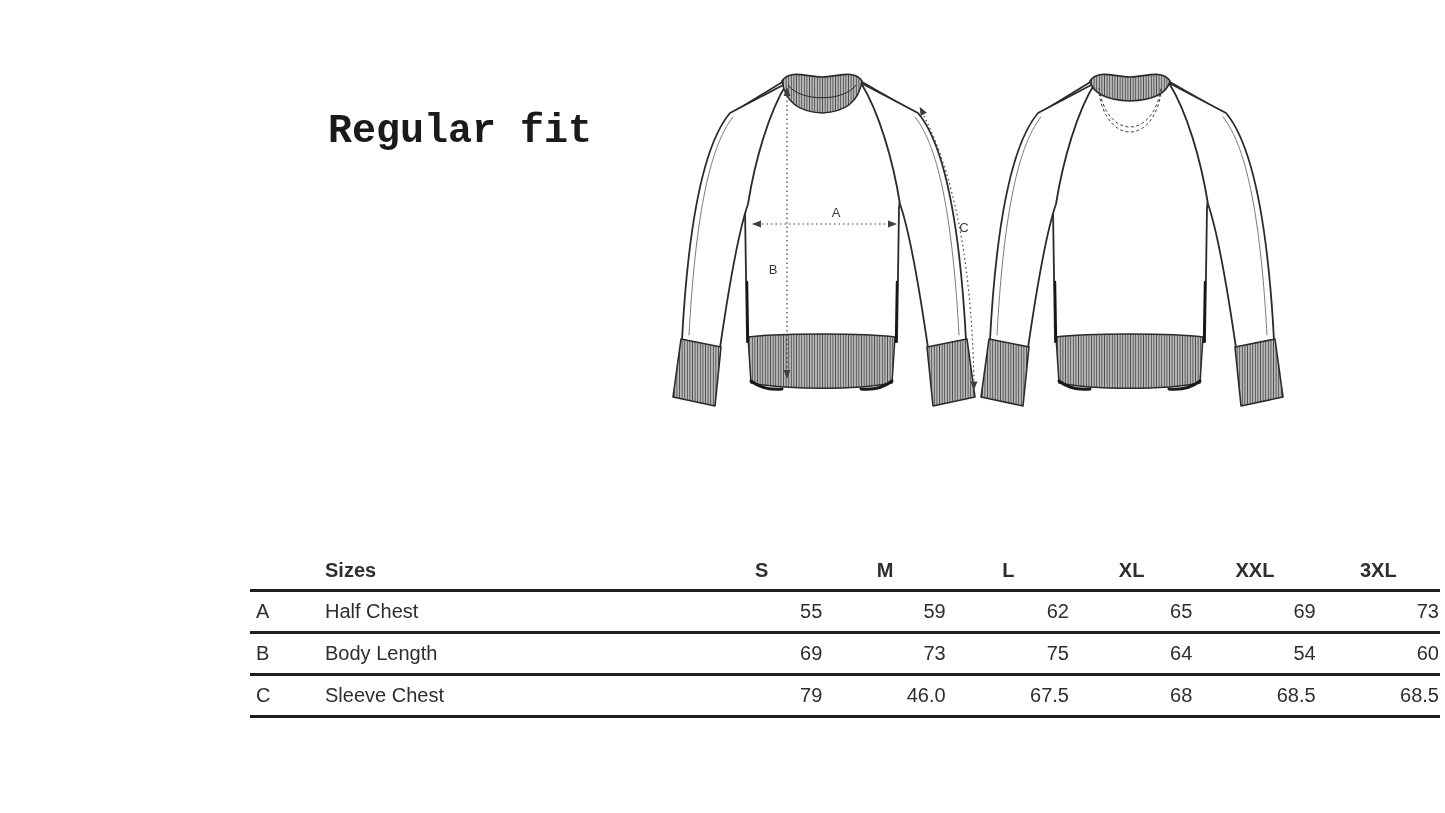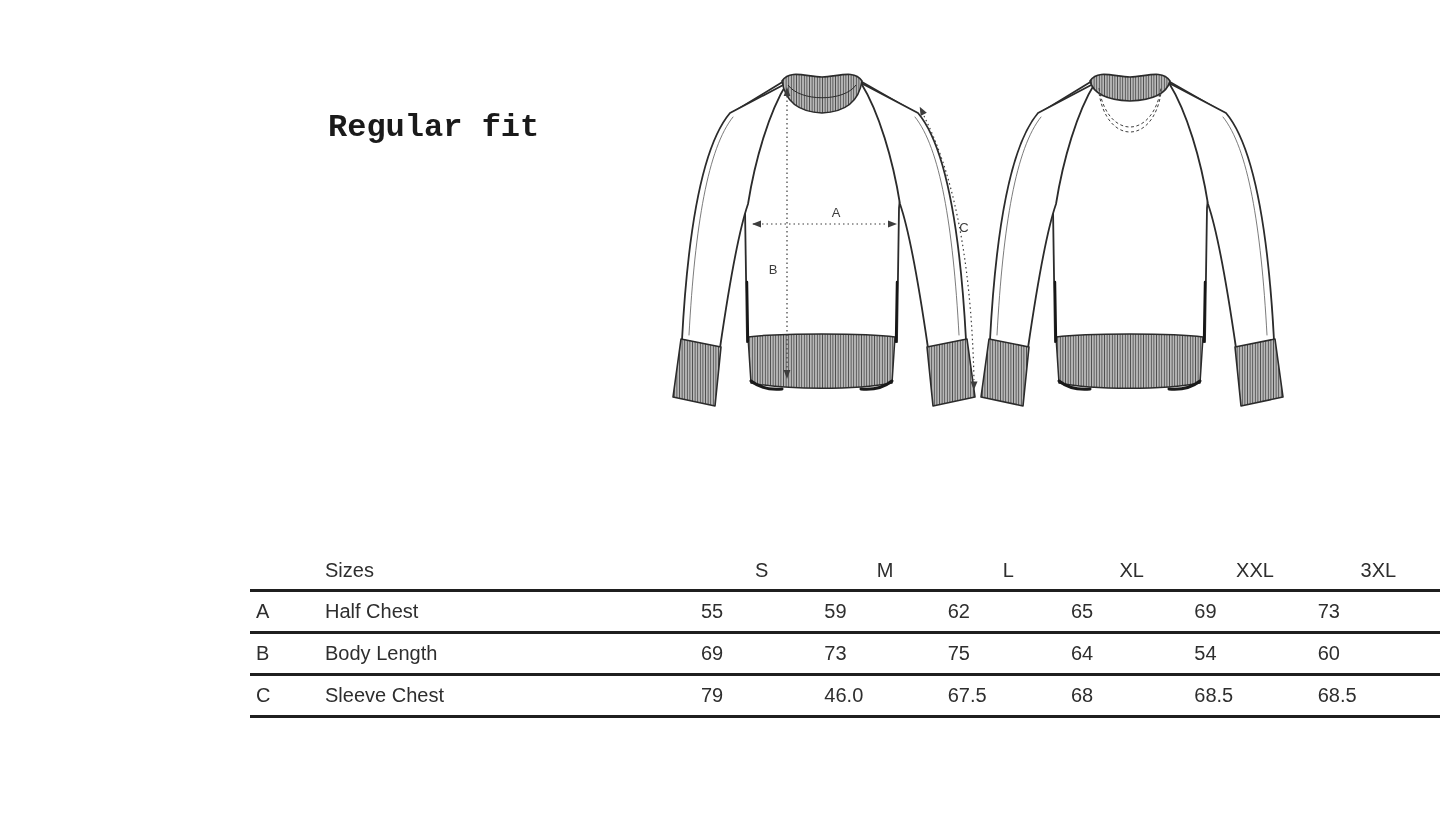--- a/index.html
+++ b/index.html
@@ -3,34 +3,34 @@
 <meta charset="utf-8">
 <style>
   html, body { margin:0; padding:0; background:#ffffff; }
   .canvas {
     position:relative; width:1445px; height:813px; background:#ffffff;
     overflow:hidden; font-family:"Liberation Sans", sans-serif; color:#2d2d2d;
   }
   .fit-title {
     position:absolute; left:328px; top:112px;
     font-family:"Liberation Mono", monospace; font-weight:700;
-    font-size:32px; line-height:1; color:#1a1a1a; white-space:pre;
+    font-size:40px; line-height:1; color:#1a1a1a; white-space:pre;
   }
   .diagram { position:absolute; left:660px; top:50px; width:640px; height:370px; }
 
   .size-table-wrap { position:absolute; left:250px; top:552px; width:1190px; }
   table.size-table {
     width:100%; border-collapse:collapse; table-layout:fixed;
     font-size:20px; color:#2e2e2e;
   }
   table.size-table thead tr, table.size-table tbody tr {
     border-bottom:3px solid #1f1f1f;
   }
-  table.size-table th { font-weight:400; height:35px; text-align:center; }
-  table.size-table td { height:37px; text-align:left; }
+  table.size-table th { font-weight:700; height:35px; text-align:center; }
+  table.size-table td { height:37px; text-align:right; }
   table.size-table .c-key  { text-align:left; padding-left:6px; }
   table.size-table .c-label{ text-align:left; padding-left:5px; }
 </style>
 </head>
 <body>
 
 <div class="canvas">
 
   <div class="fit-title">Regular fit</div>
 

